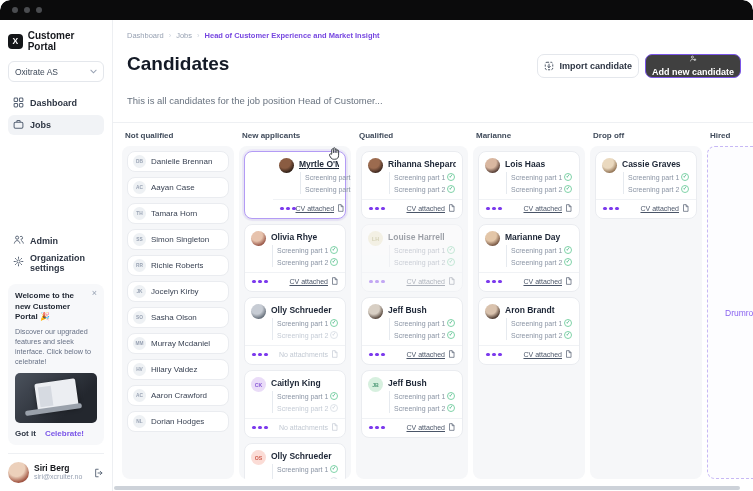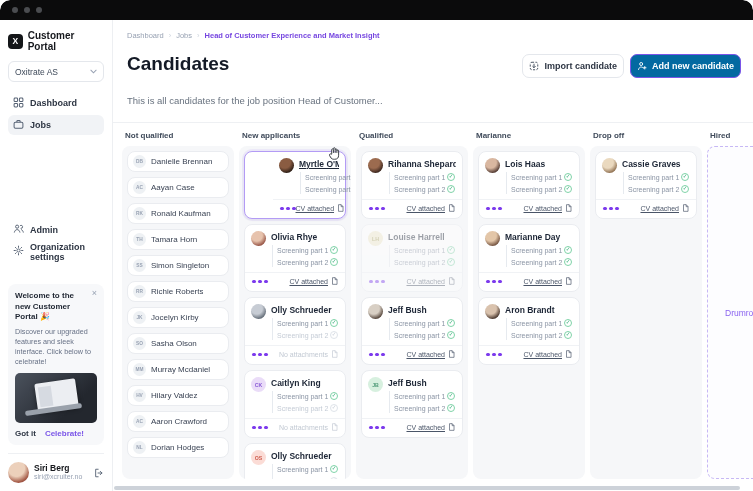--- a/index.html
+++ b/index.html
@@ -13,21 +13,21 @@
   .sidebar{width:113px;min-width:113px;border-right:1px solid #edeff2;display:flex;flex-direction:column;padding:10px 8px 8px;}
   .logo-row{display:flex;align-items:center;gap:5px;}
   .logo{width:15px;height:15px;background:#141619;border-radius:4px;color:#fff;font-size:8.5px;font-weight:bold;display:flex;align-items:center;justify-content:center;}
   .app-name{font-size:10px;font-weight:bold;color:#16181d;}
   .org-select{margin-top:9px;height:21px;border:1px solid #e4e7ec;border-radius:6px;display:flex;align-items:center;justify-content:space-between;padding:0 6px;font-size:8.5px;color:#3f4a5a;background:#fff;}
   .nav{margin-top:11px;display:flex;flex-direction:column;gap:2px;}
   .nav-item{display:flex;align-items:center;gap:6px;height:20px;padding:0 5px;border-radius:6px;font-size:9px;font-weight:bold;color:#2e3644;cursor:default;}
   .nav-item svg{color:#566274;flex:none;}
   .nav-item.active{background:#f1f3f6;}
   .spacer{flex:1;}
-  .promo{margin-top:22px;background:#f7f8fa;border-radius:8px;padding:7px;position:relative;}
+  .promo{margin-top:11px;background:#f7f8fa;border-radius:8px;padding:7px;position:relative;}
   .promo-title{font-size:8px;font-weight:bold;color:#1f2632;line-height:1.35;padding-right:9px;}
   .promo-close{position:absolute;top:4px;right:7px;color:#98a2b3;font-size:9px;}
   .promo-body{margin-top:4px;font-size:7.2px;color:#667085;line-height:1.38;}
   .promo-img{margin-top:6px;height:50px;border-radius:5px;background:linear-gradient(135deg,#4b525d,#23272e 70%);position:relative;overflow:hidden;}
   .promo-screen{position:absolute;left:26%;top:16%;width:50%;height:56%;background:#eceef2;border-radius:2px;transform:rotate(-8deg);box-shadow:0 2px 5px rgba(0,0,0,.45);}
   .promo-screen:before{content:"";position:absolute;left:8%;top:15%;width:30%;height:70%;background:#d6dae1;}
   .promo-base{position:absolute;left:12%;top:68%;width:70%;height:10%;background:#9aa1ab;transform:rotate(-8deg);border-radius:2px;}
   .promo-actions{margin-top:6px;display:flex;gap:9px;font-size:8px;font-weight:bold;}
   .got-it{color:#2e3644;}
   .celebrate{color:#7a55e8;}
@@ -42,21 +42,21 @@
   .main{flex:1;position:relative;overflow:hidden;background:#fff;}
   .crumbs{display:flex;align-items:center;gap:5px;padding:11px 0 0 14px;font-size:7.5px;color:#98a2b3;}
   .crumb-sep{color:#cdd4dd;}
   .crumb-current{color:#7646e0;font-weight:bold;white-space:nowrap;}
   .page-head{padding:0 14px;margin-top:13px;position:relative;}
   .page-title{font-size:19px;font-weight:bold;color:#141a26;}
   .page-sub{margin-top:20px;font-size:9.5px;color:#68727f;}
   .head-actions{position:absolute;right:12px;top:1px;display:flex;gap:6px;}
   .btn{height:24px;display:flex;align-items:center;gap:5px;border-radius:7px;font-size:9px;font-weight:bold;padding:0 6px;white-space:nowrap;}
   .btn-outline{border:1px solid #e4e7ec;background:#fff;color:#2e3644;}
-  .btn-primary{background:#0369a1;color:#fff;border:1px solid #7a55e8;}
+  .btn-primary{background:#404040;color:#fff;border:1px solid #7a55e8;flex-direction:column;}
   .board-wrap{margin-top:16px;border-top:1px solid #eef0f3;position:relative;height:355px;}
   .board{display:flex;gap:5px;padding:8px 0 0 9px;width:max-content;}
   .col{width:112px;flex:none;}
   .col-title{font-size:8px;font-weight:bold;color:#3f4a5a;margin:0 0 6px 3px;}
   .col-body{background:#f6f7f9;border-radius:8px;padding:5px;height:333px;display:flex;flex-direction:column;gap:5px;overflow:hidden;}
   .col-body.dropzone{background:#fdfdff;border:1.2px dashed #c7b8f5;justify-content:center;padding-left:17px;}
   .drop-text{font-size:8.5px;color:#8a63f0;white-space:nowrap;}
   .card{background:#fff;border:1px solid #eaecf0;border-radius:8px;flex:none;}
   .card.simple{height:21px;display:flex;align-items:center;gap:5px;padding:0 5px;}
   .avatar{border-radius:50%;display:flex;align-items:center;justify-content:center;font-weight:bold;flex:none;}
@@ -213,24 +213,20 @@
               <div class="col-body">
                 <div class="card simple">
                   <span class="avatar sm">DB</span>
                   <span class="simple-name">Danielle Brennan</span>
                 </div>
                 <div class="card simple">
                   <span class="avatar sm">AC</span>
                   <span class="simple-name">Aayan Case</span>
                 </div>
                 <div class="card simple">
-                  <span class="avatar sm">RK</span>
-                  <span class="simple-name">Ronald Kaufman</span>
-                </div>
-                <div class="card simple">
                   <span class="avatar sm">TH</span>
                   <span class="simple-name">Tamara Horn</span>
                 </div>
                 <div class="card simple">
                   <span class="avatar sm">SS</span>
                   <span class="simple-name">Simon Singleton</span>
                 </div>
                 <div class="card simple">
                   <span class="avatar sm">RR</span>
                   <span class="simple-name">Richie Roberts</span>

